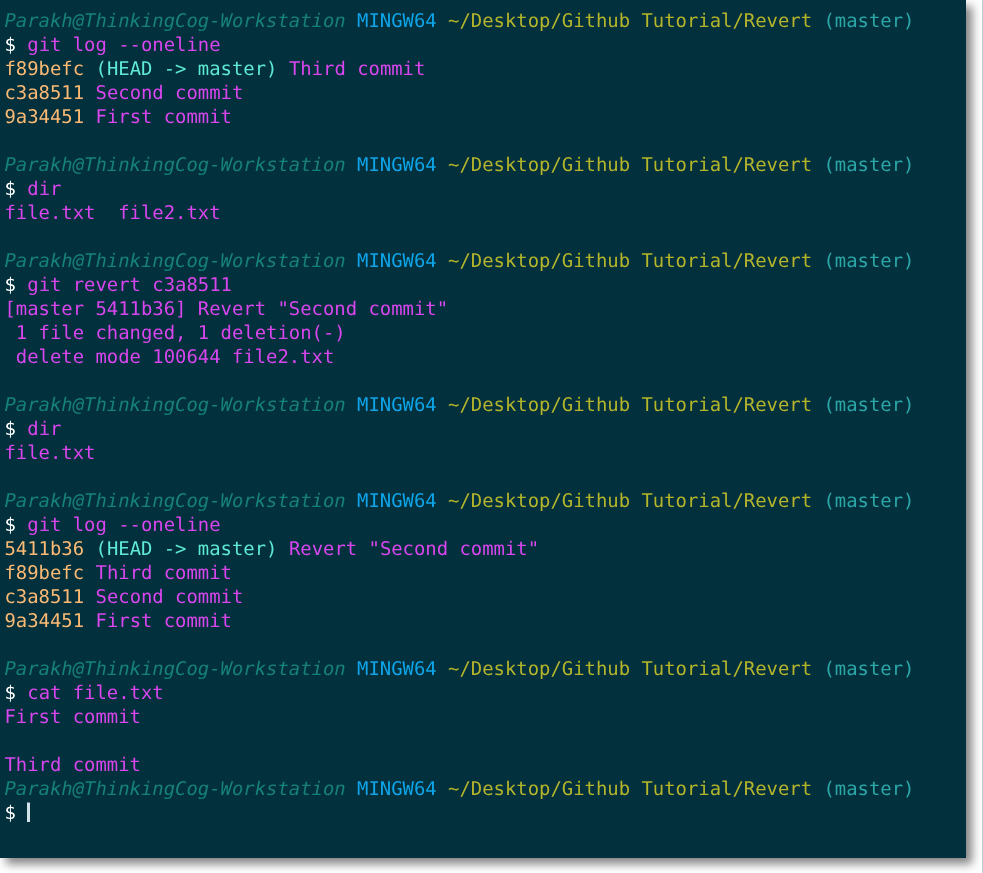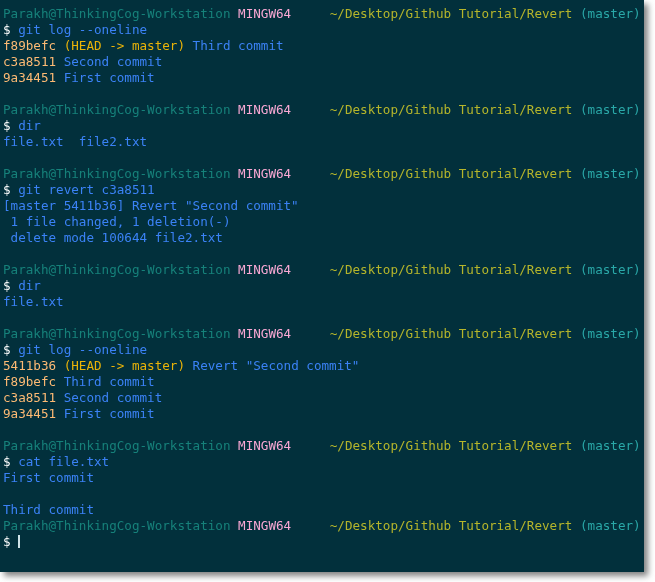--- a/index.html
+++ b/index.html
@@ -34,27 +34,27 @@
     letter-spacing: 0px;
   }
 
   .line {
     height: 16px;
     white-space: pre;
   }
   .line.blank { height: 16px; }
 
   
-  .c-user   { color: #16817a; }      
-  .c-mingw  { color: #f9a8d4; }      
-  .c-path   { color: #b5b52b; margin-left: 31px; }      
+  .c-user   { color: #16817a; font-style: italic; }      
+  .c-mingw  { color: #0ea5e9; }      
+  .c-path   { color: #b5b52b; }      
   .c-branch { color: #2aa8a8; text-align: right; }      
   .c-hash   { color: #fdba74; }      
-  .c-ref    { color: #eab308; }      
-  .c-text   { color: #3b82f6; }      
+  .c-ref    { color: #5eead4; }      
+  .c-text   { color: #d946ef; }      
   .c-prompt { color: #ffffff; }      
 
   
   .cursor {
     display: inline-block;
     width: 2px;
     height: 13px;
     background: #cfe3e8;
     vertical-align: -2px;
   }

